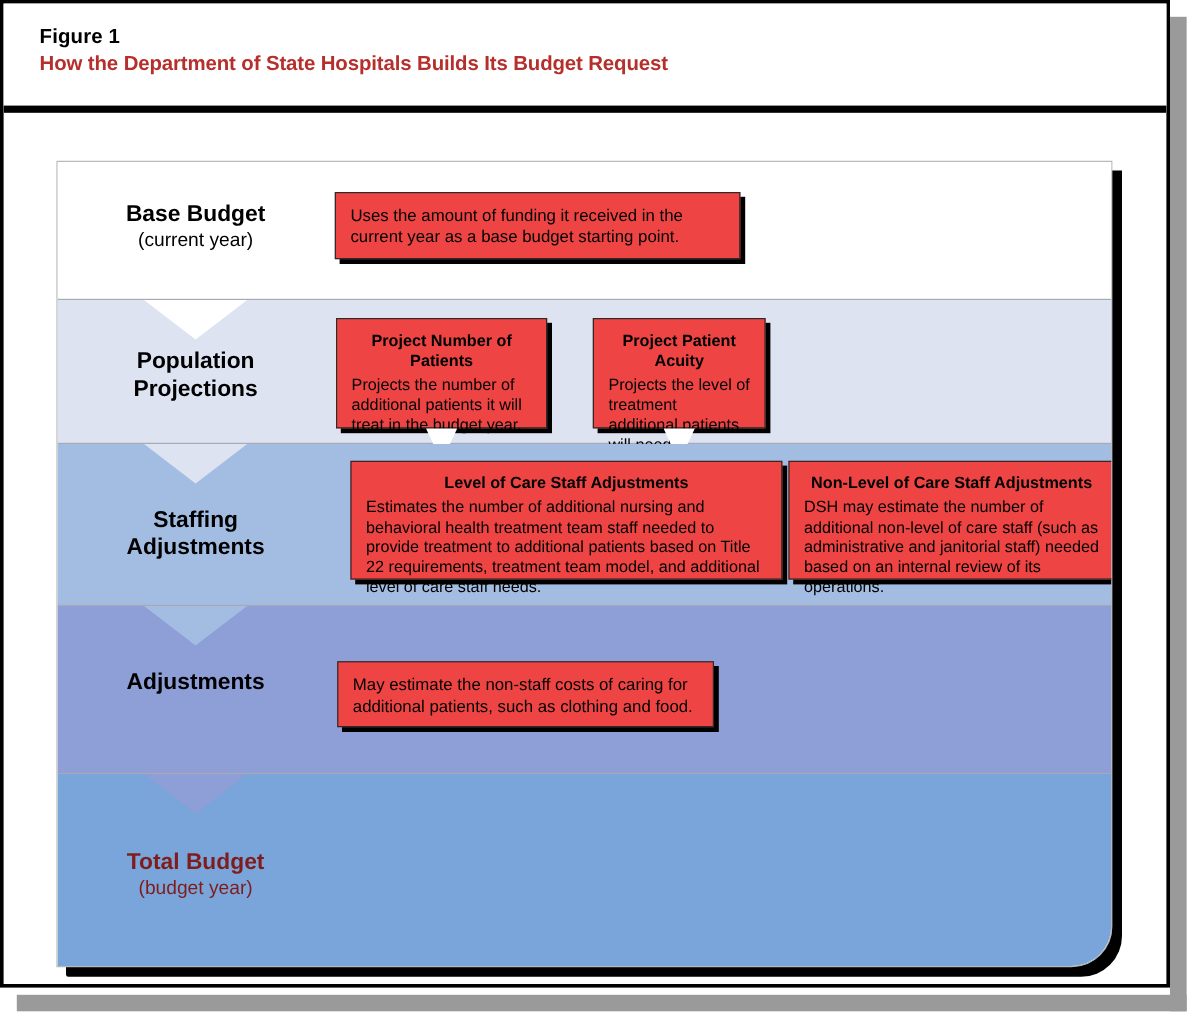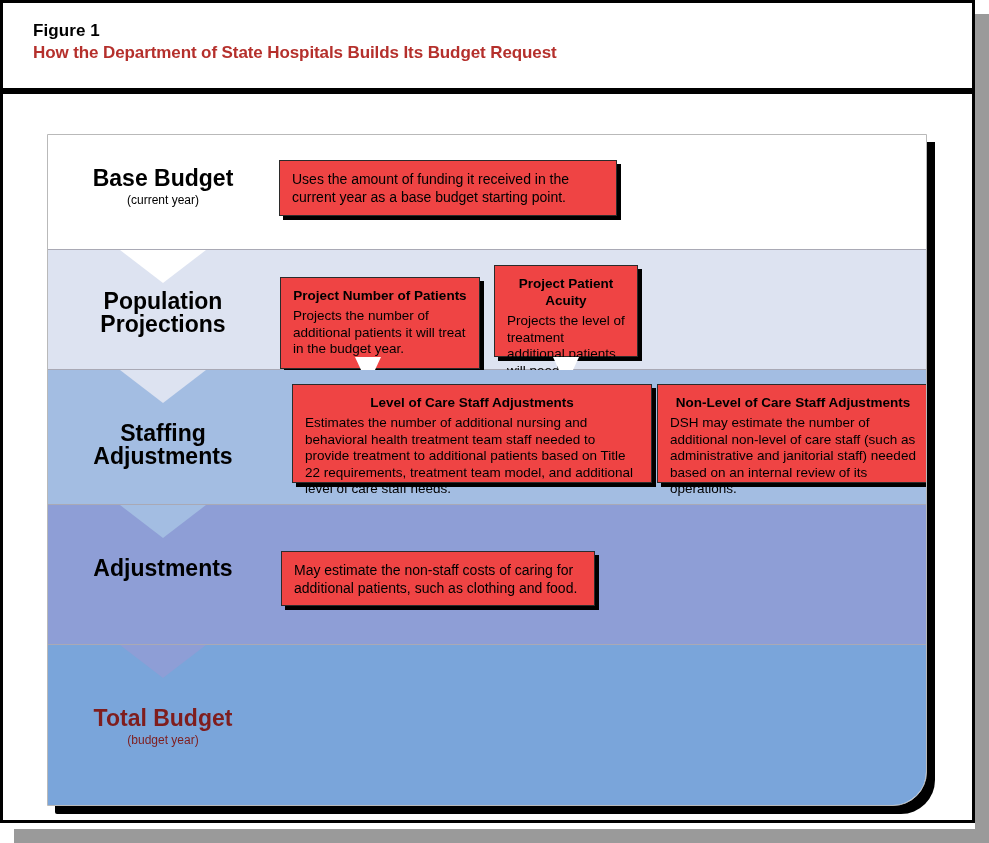--- a/index.html
+++ b/index.html
@@ -109,27 +109,27 @@
     border-bottom: 1px solid #a9a9b5;
   }
   .band-label {
     position: absolute;
     left: 0;
     width: 230px;
     text-align: center;
     color: #000000;
   }
   .band-label .main {
-    font-size: 23px;
+    font-size: 19px;
     font-weight: bold;
     line-height: 23px;
     display: block;
   }
   .band-label .sub {
-    font-size: 12px;
+    font-size: 16px;
     font-weight: normal;
     line-height: 21px;
     display: block;
   }
   .band-label.light .main,
   .band-label.light .sub {
     color: #7f1d1d;
   }
 
   
@@ -211,21 +211,21 @@
 
       <div class="band" style="top:115px; height:120px; background:#dde3f1;">
 
         <div class="chevron" style="left:72px; top:0; border-top:33px solid #ffffff;"></div>
 
         <div class="band-label" style="top:40px;">
           <span class="main">Population</span>
           <span class="main">Projections</span>
         </div>
 
-        <div class="callout" style="left:232px; top:15px; width:200px; height:92px;margin-top:12px;">
+        <div class="callout" style="left:232px; top:15px; width:176px; height:92px;">
           <span class="c-title">Project Number of Patients</span>
           <span class="c-body">Projects the number of additional patients it will treat in the budget year.</span>
         </div>
         <div class="pointer" style="left:307px; top:107px;"></div>
 
         <div class="callout" style="left:446px; top:15px; width:144px; height:92px;">
           <span class="c-title">Project Patient Acuity</span>
           <span class="c-body">Projects the level of treatment additional patients will need.</span>
         </div>
         <div class="pointer" style="left:505px; top:107px;"></div>

